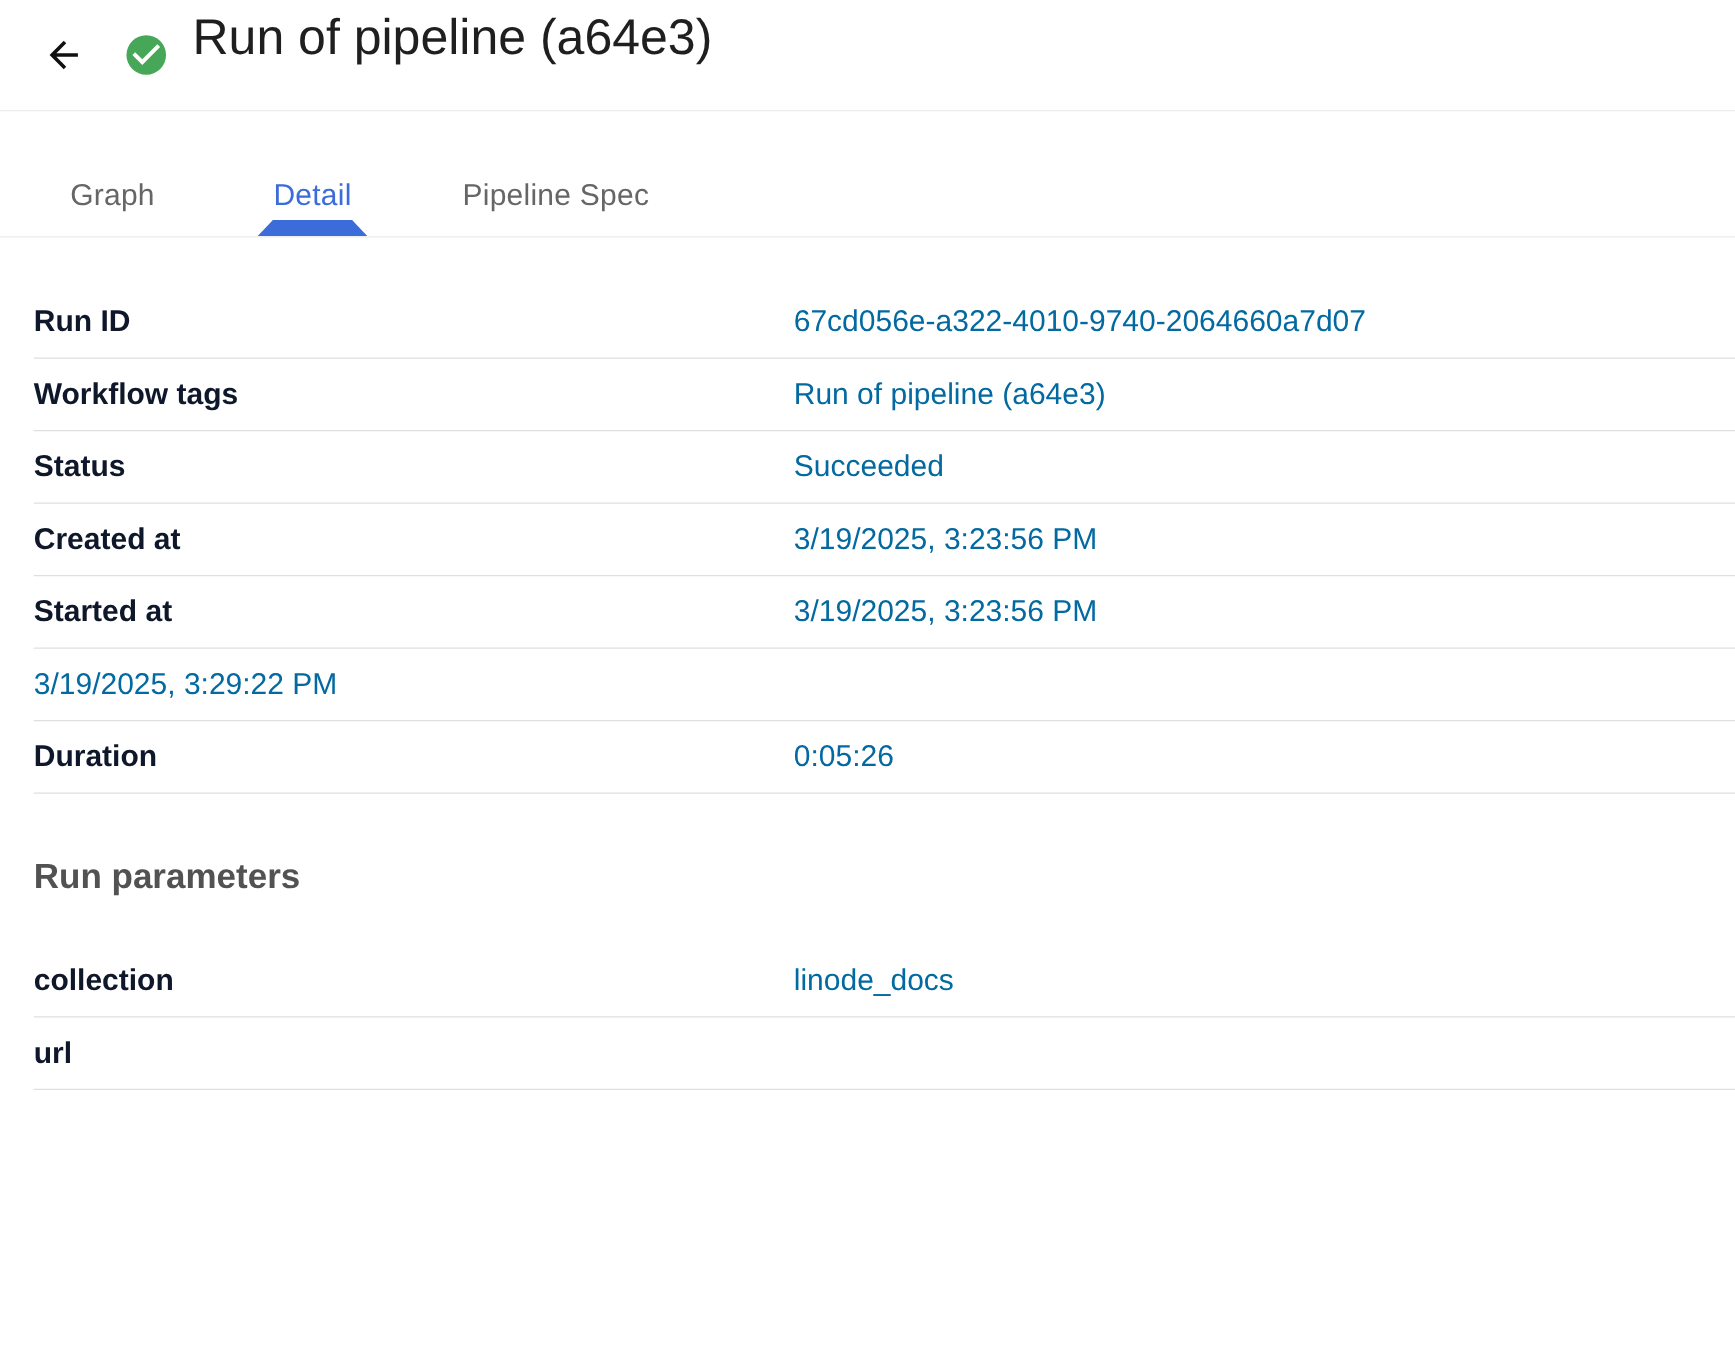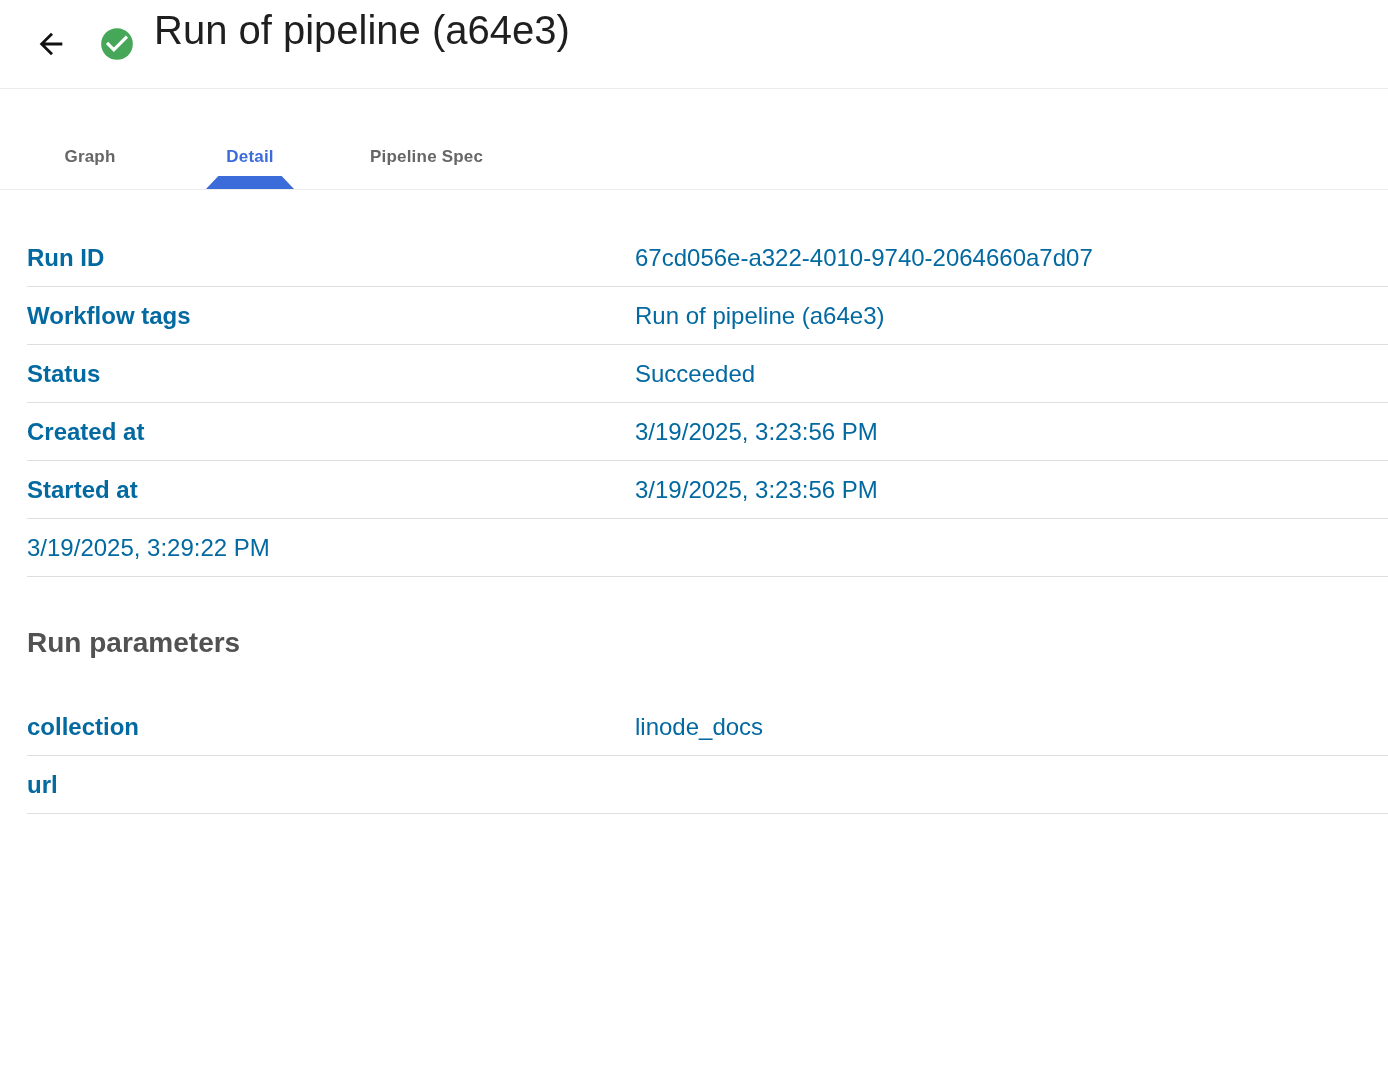--- a/index.html
+++ b/index.html
@@ -52,22 +52,22 @@
     align-items: stretch;
     padding: 36px 0 0 10px;
   }
   .tab {
     position: relative;
     display: flex;
     align-items: center;
     justify-content: center;
     min-width: 160px;
     padding: 0 40px;
-    font-size: 17px;
-    font-weight: 700;
+    font-size: 24px;
+    font-weight: 400;
     color: #666666;
     letter-spacing: 0.2px;
     cursor: pointer;
     user-select: none;
     white-space: nowrap;
   }
   .tab.active { color: var(--accent, #3b6cd9); }
   .tab.active::after {
     content: "";
     position: absolute;
@@ -97,21 +97,21 @@
     height: 58px;
     display: flex;
     align-items: center;
     border-bottom: 1px solid #dfdfdf;
   }
   .field-label {
     width: 608px;
     flex-shrink: 0;
     font-size: 24px;
     font-weight: 700;
-    color: #0369a1;
+    color: #0f172a;
     white-space: nowrap;
   }
   .field-value {
     font-size: 24px;
     color: #0369a1;
     white-space: nowrap;
   }
 </style>
 </head>
 <body style="--accent: #3b6cd9;">
@@ -159,20 +159,24 @@
       <div class="field-label">Created at</div>
       <div class="field-value">3/19/2025, 3:23:56 PM</div>
     </div>
     <div class="field-row">
       <div class="field-label">Started at</div>
       <div class="field-value">3/19/2025, 3:23:56 PM</div>
     </div>
     <div class="field-row">
       <div class="field-value">3/19/2025, 3:29:22 PM</div>
     </div>
+    <div class="field-row">
+      <div class="field-label">Duration</div>
+      <div class="field-value">0:05:26</div>
+    </div>
   </div>
 
   <h2 class="section-heading params">Run parameters</h2>
 
   <div class="fields">
     <div class="field-row">
       <div class="field-label">collection</div>
       <div class="field-value">linode_docs</div>
     </div>
     <div class="field-row">

